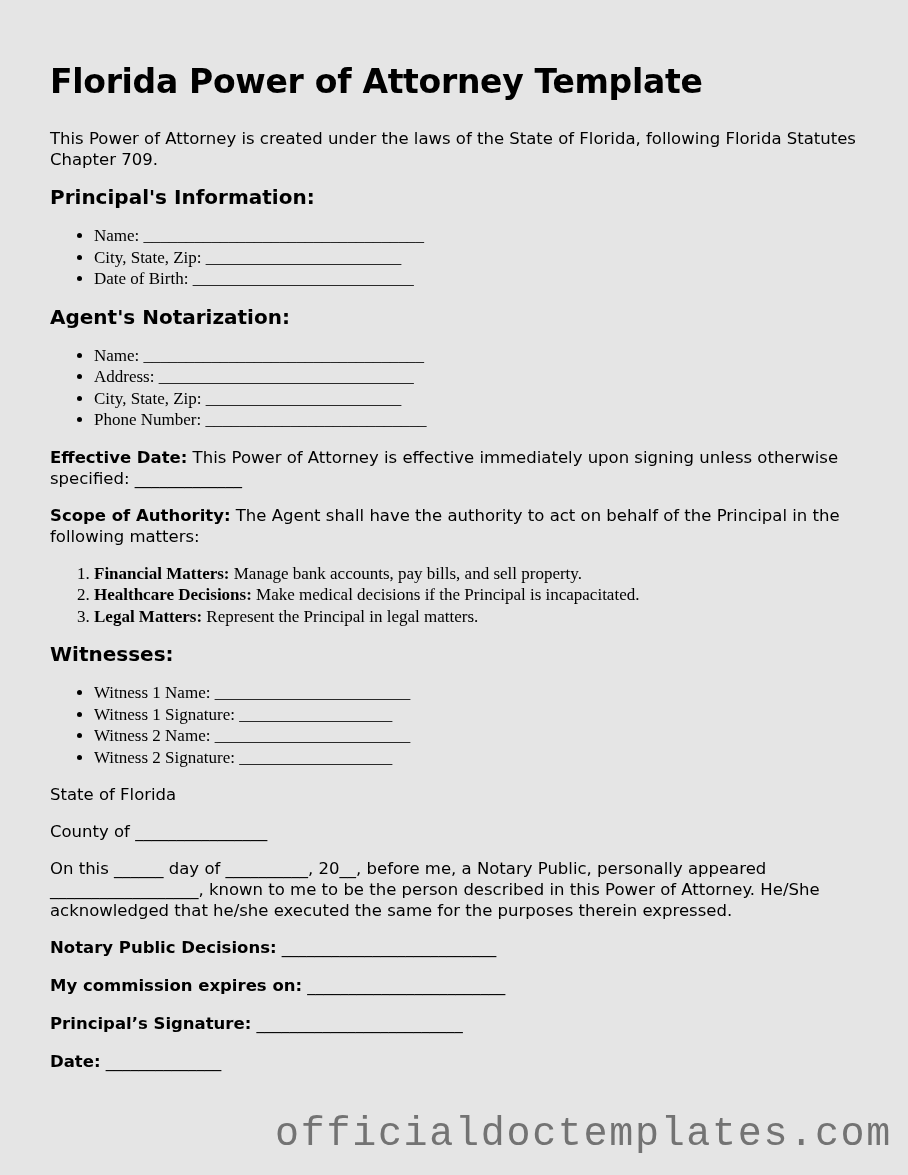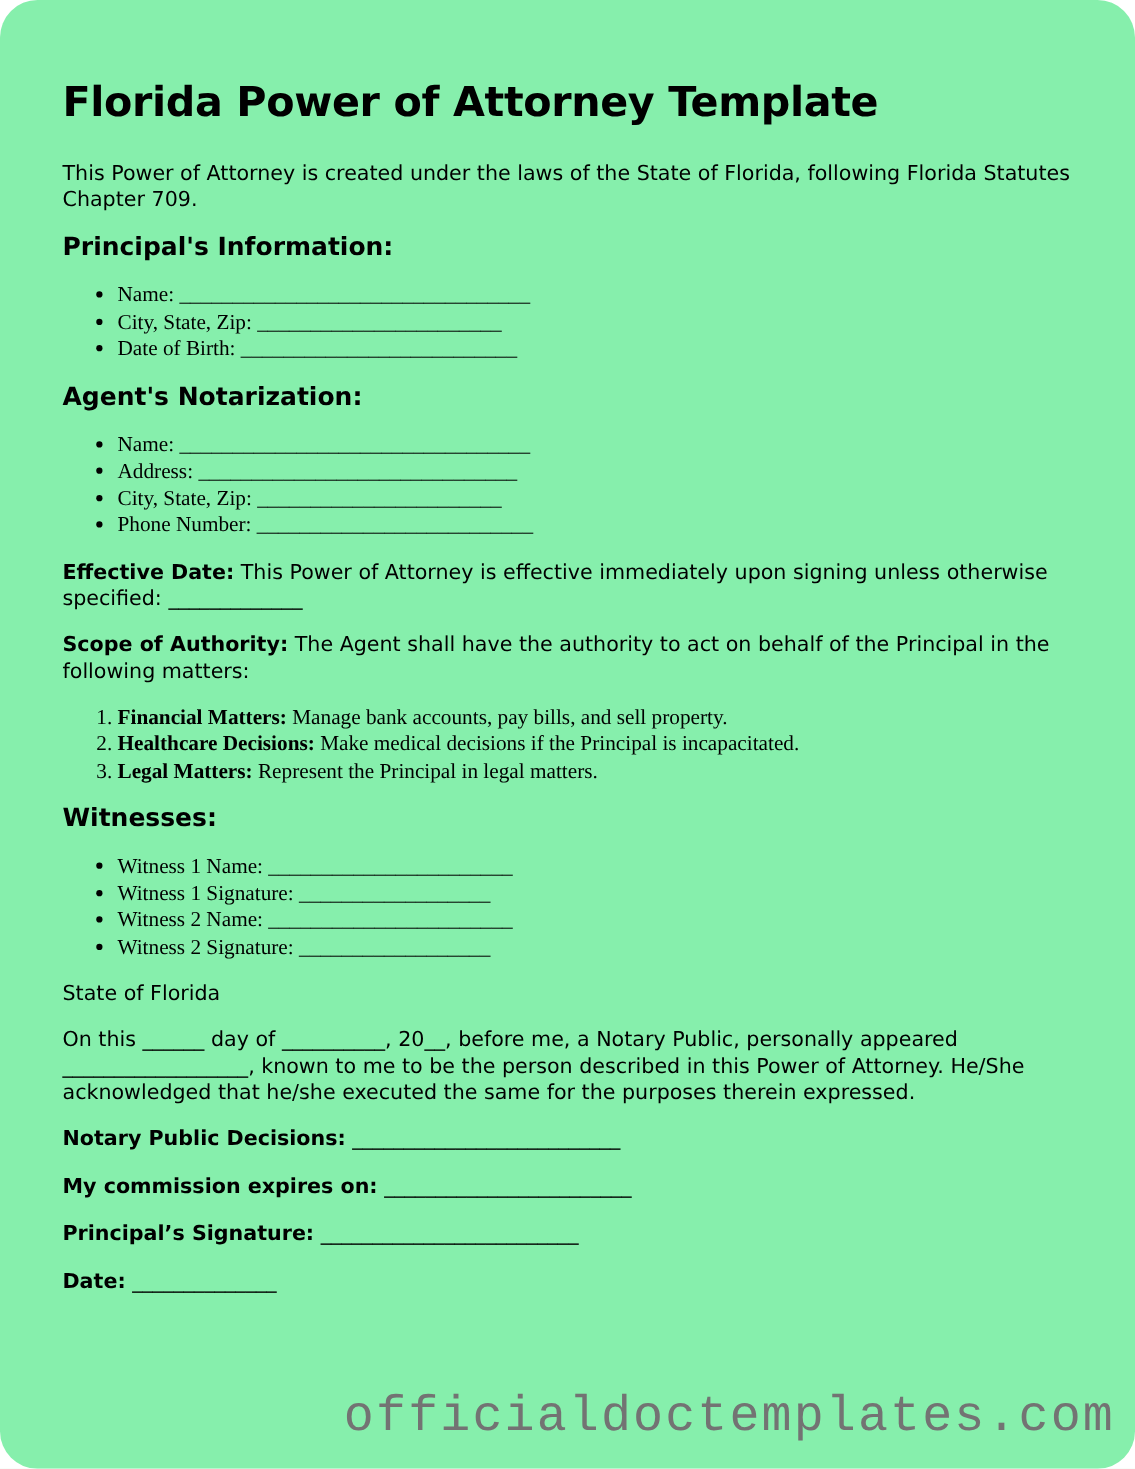--- a/index.html
+++ b/index.html
@@ -4,28 +4,27 @@
 <style>
   html, body {
     margin: 0;
     padding: 0;
     background: #ffffff;
   }
   .page {
     position: relative;
     width: 908px;
     height: 1175px;
-    background: #86efac;
+    background: #e5e5e5;
     box-sizing: border-box;
     padding: 62px 50px 2px 50px;
     overflow: hidden;
     font-family: "DejaVu Sans", sans-serif;
     font-size: 16.5px;
     color: #000000;
-    border-radius: 30px;
   }
   h1.doc-title {
     font-size: 33px;
     line-height: 40px;
     font-weight: bold;
     margin: 0 0 26px 0;
     letter-spacing: -0.3px;
   }
   h2.sec-heading {
     font-size: 20px;
@@ -110,20 +109,21 @@
   <ul class="fields">
     <li><span>Witness 1 Name:</span> <span class="blank">_______________________</span></li>
     <li><span>Witness 1 Signature:</span> <span class="blank">__________________</span></li>
     <li><span>Witness 2 Name:</span> <span class="blank">_______________________</span></li>
     <li><span>Witness 2 Signature:</span> <span class="blank">__________________</span></li>
   </ul>
 
 
   <p>State of Florida</p>
 
+  <p><span>County of</span> <span class="blank">________________</span></p>
 
   <p>On this ______ day of __________, 20__, before me, a Notary Public, personally appeared __________________, known to me to be the person described in this Power of Attorney. He/She acknowledged that he/she executed the same for the purposes therein expressed.</p>
 
   <p class="sig-line"><strong>Notary Public Decisions:</strong> <span class="blank">__________________________</span></p>
 
   <p class="sig-line"><strong>My commission expires on:</strong> <span class="blank">________________________</span></p>
 
   <p class="sig-line"><strong>Principal’s Signature:</strong> <span class="blank">_________________________</span></p>
 
   <p class="sig-line"><strong>Date:</strong> <span class="blank">______________</span></p>

